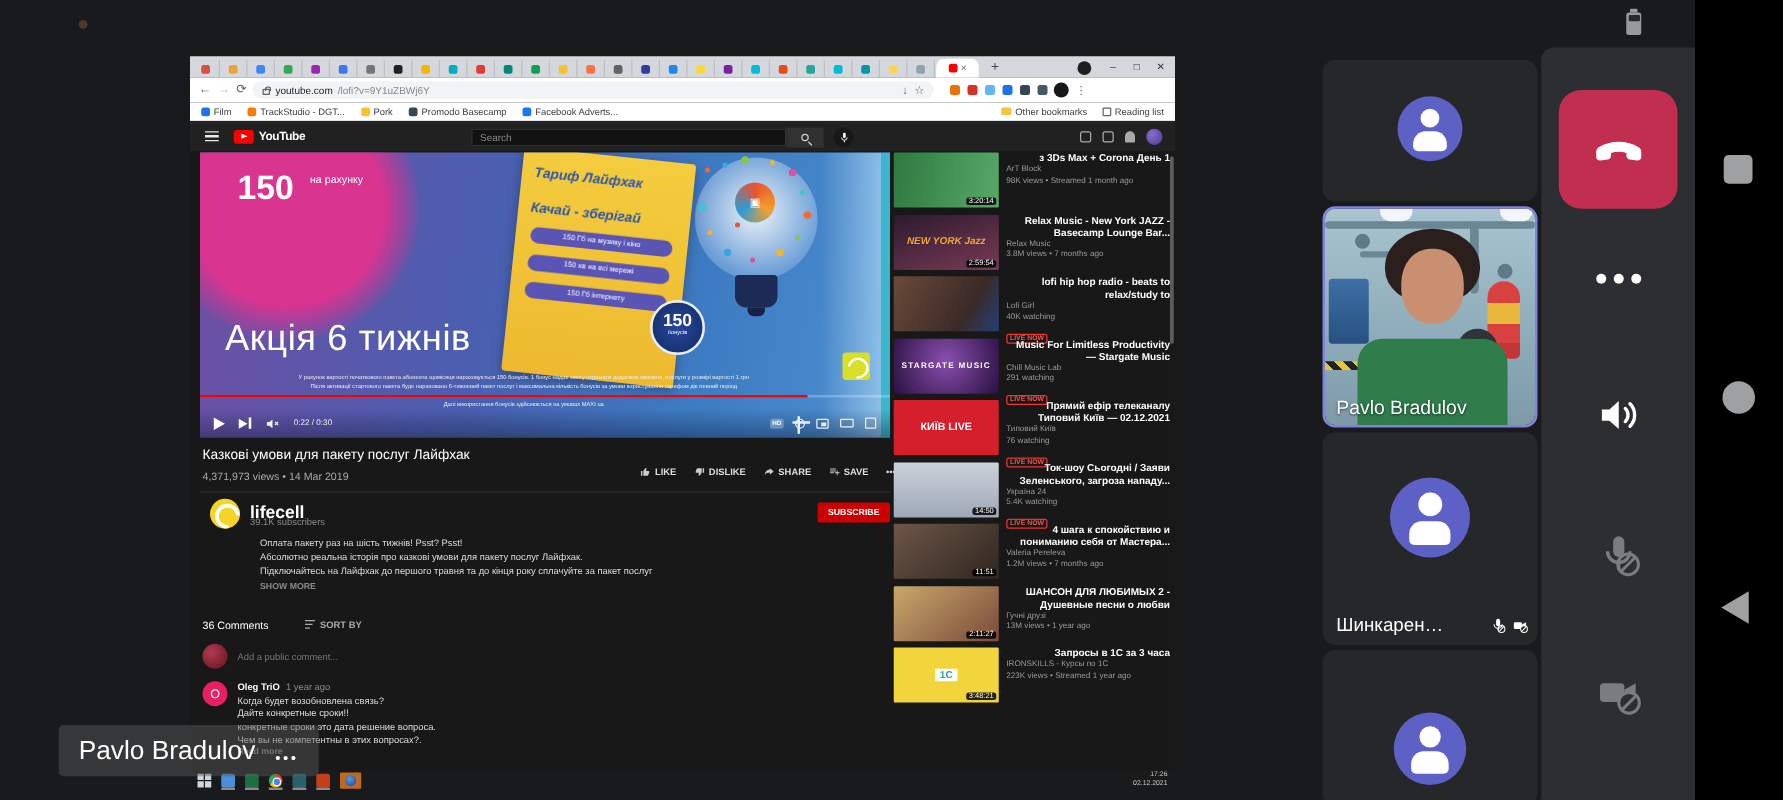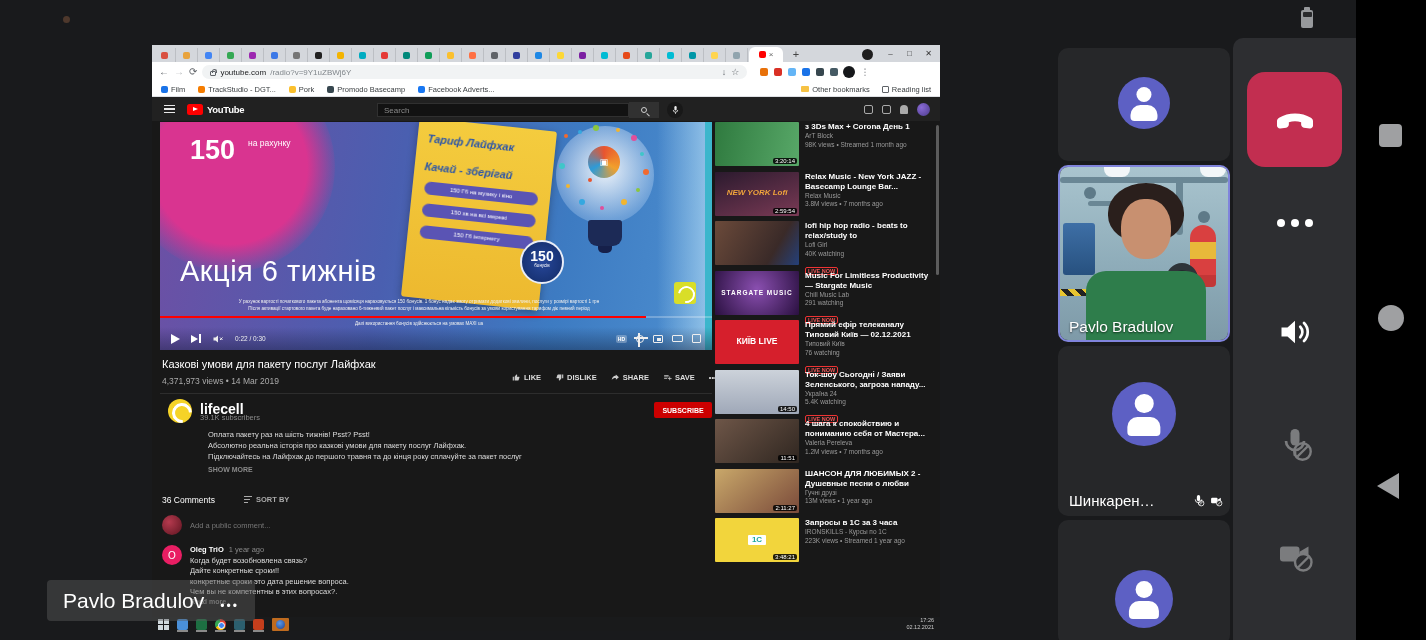--- a/index.html
+++ b/index.html
@@ -150,21 +150,21 @@
   .cmt-body { position:absolute; left:38px; top:459px; font-size:7.5px; color:#ddd; line-height:1.38; }
   .readmore { position:absolute; left:38px; top:501px; font-size:7px; font-weight:bold; color:#8a8a8a; }
 
   
   .sb { position:absolute; left:563px; top:25px; width:221px; }
   .sb-item { display:flex; gap:6px; margin-bottom:5.5px; height:44px; }
   .sb-thumb { width:84px; height:44px; flex:none; position:relative; border-radius:1px; overflow:hidden;
     display:flex; align-items:center; justify-content:center; }
   .dur { position:absolute; right:2px; bottom:2px; background:rgba(0,0,0,.85); color:#fff; font-size:6px; padding:0 2px; border-radius:2px; }
   .sb-info { flex:1; min-width:0; }
-  .sb-title { font-size:8px; line-height:1.25; color:#fff; font-weight:bold; max-height:21px; overflow:hidden; }
+  .sb-title { font-size:8px; line-height:1.25; color:#fff; font-weight:bold; max-height:21px; overflow:hidden;text-align:right; }
   .sb-ch, .sb-meta { font-size:6.5px; color:#9a9a9a; line-height:1.35; }
   .live { display:inline-block; border:1px solid #e33; color:#e55; font-size:5.5px; font-weight:bold; padding:0 2px; margin-top:1px; border-radius:2px; }
   .tlabel { color:#fff; font-weight:bold; font-size:7px; text-align:center; line-height:1.1; }
   .t1 { background:linear-gradient(100deg,#2f7a3f,#58a868); }
   .t2 { background:linear-gradient(160deg,#2b1a2e,#7a3a55); } .t2 .tlabel{ color:#f0a43c; font-size:8px; font-style:italic; }
   .t3 { background:linear-gradient(120deg,#6b4a3a,#3a2a28 70%,#24407a); }
   .t4 { background:radial-gradient(circle at 50% 40%, #8a4fb0, #2a1040); } .t4 .tlabel{ font-size:6.5px; letter-spacing:1px; }
   .t5 { background:#d61f2c; } .t5 .tlabel{ font-size:8.5px; }
   .t6 { background:linear-gradient(#ccd2da,#9fa8b8); }
   .t7 { background:linear-gradient(140deg,#6e5648,#2f2620); }
@@ -347,21 +347,21 @@
     <div class="winctl">✕</div>
   </div>
 
   <div class="urlrow">
     <span class="navarr">←</span>
     <span class="navarr dim">→</span>
     <span class="navarr">⟳</span>
     <div class="omnibox">
       <span class="lock"></span>
       <span class="url-host">youtube.com</span>
-      <span class="url-path">/radio?v=9Y1uZBWj6Y</span>
+      <span class="url-path">/lofi?v=9Y1uZBWj6Y</span>
       <span class="omni-right">
         <span>↓</span>
         <span>☆</span>
       </span>
     </div>
     <div class="extrow" id="extrow">
         <span class="ext" style="background: rgb(232, 113, 10);"></span>
         <span class="ext" style="background: rgb(217, 48, 37);"></span>
         <span class="ext" style="background: rgb(100, 181, 246);"></span>
         <span class="ext" style="background: rgb(26, 115, 232);"></span>
@@ -566,21 +566,21 @@
             <span class="dur">3:20:14</span>
           </div>
           <div class="sb-info">
             <div class="sb-title">з 3Ds Max + Corona День 1</div>
             <div class="sb-ch">ArT Block</div>
             <div class="sb-meta">98K views • Streamed 1 month ago</div>
           </div>
         </div>
         <div class="sb-item">
           <div class="sb-thumb t2">
-            <span class="tlabel">NEW YORK Lofi</span>
+            <span class="tlabel">NEW YORK Jazz</span>
             <span class="dur">2:59:54</span>
           </div>
           <div class="sb-info">
             <div class="sb-title">Relax Music - New York JAZZ - Basecamp Lounge Bar...</div>
             <div class="sb-ch">Relax Music</div>
             <div class="sb-meta">3.8M views • 7 months ago</div>
           </div>
         </div>
         <div class="sb-item">
           <div class="sb-thumb t3"></div>

